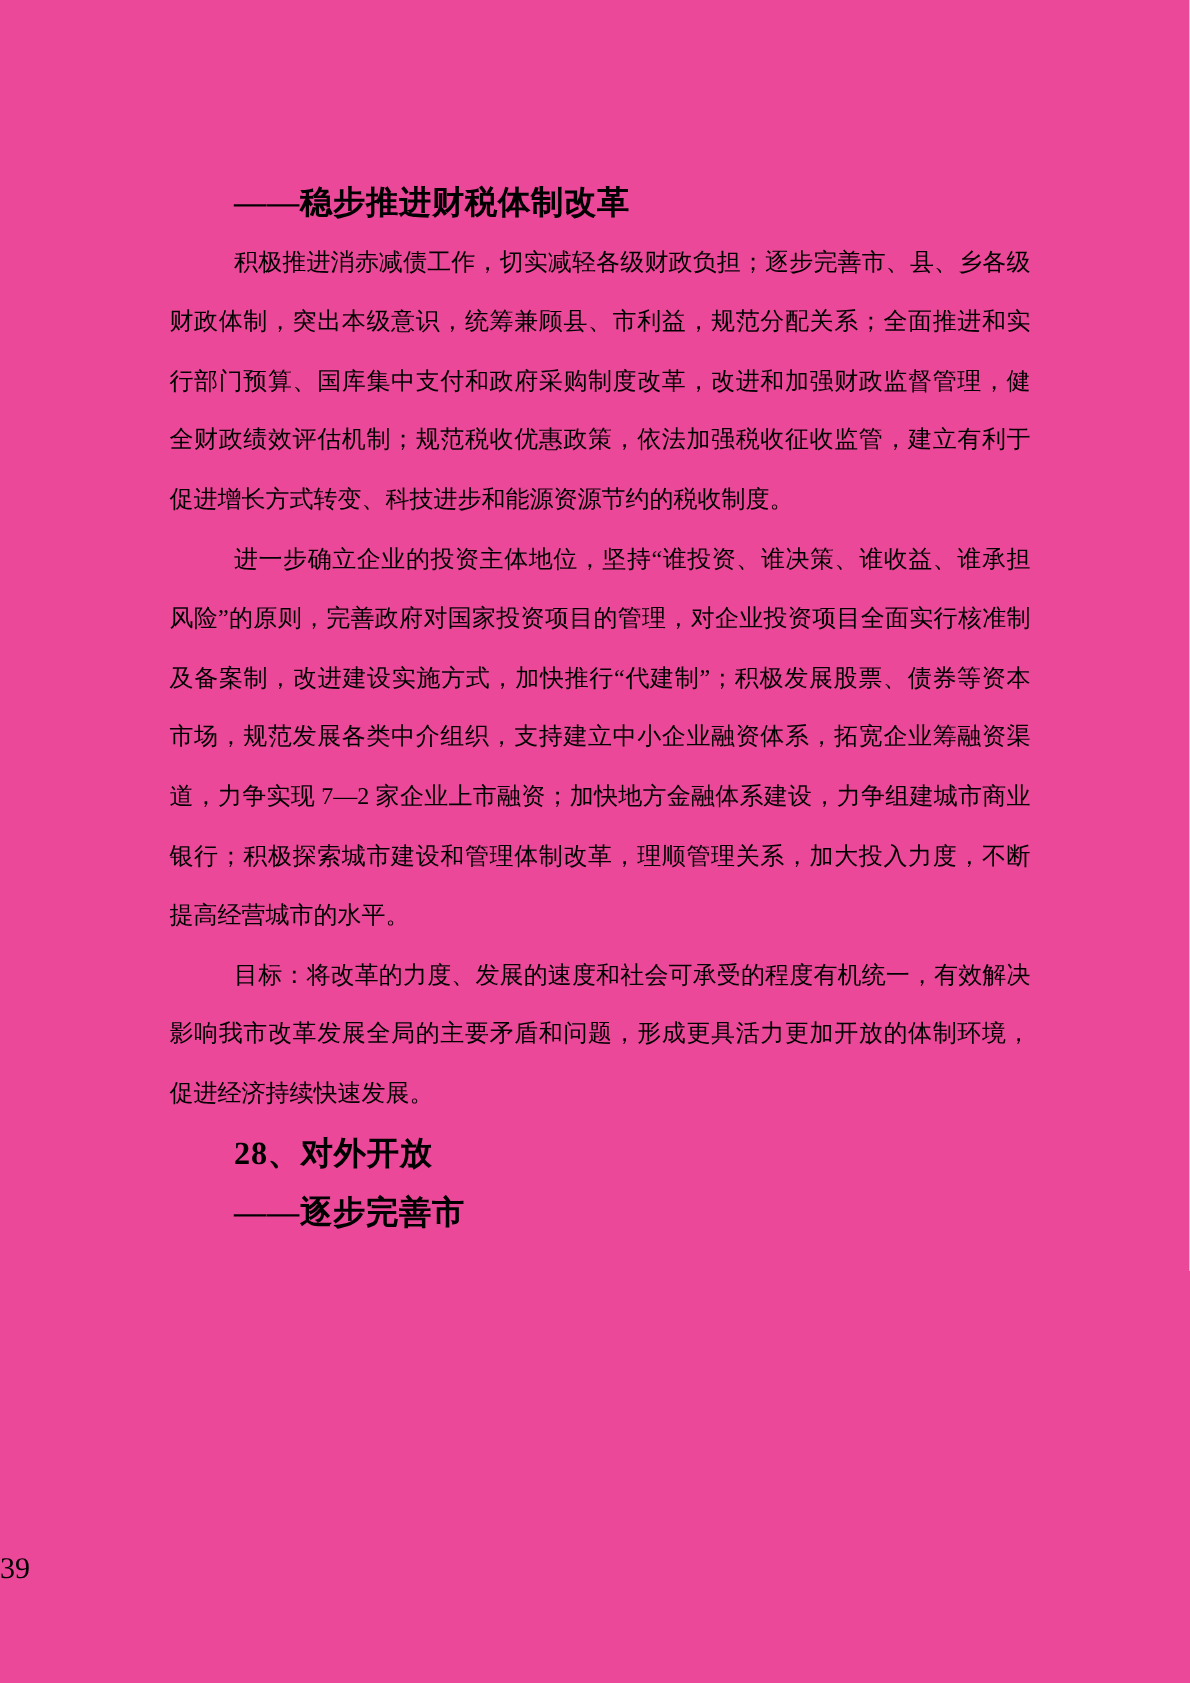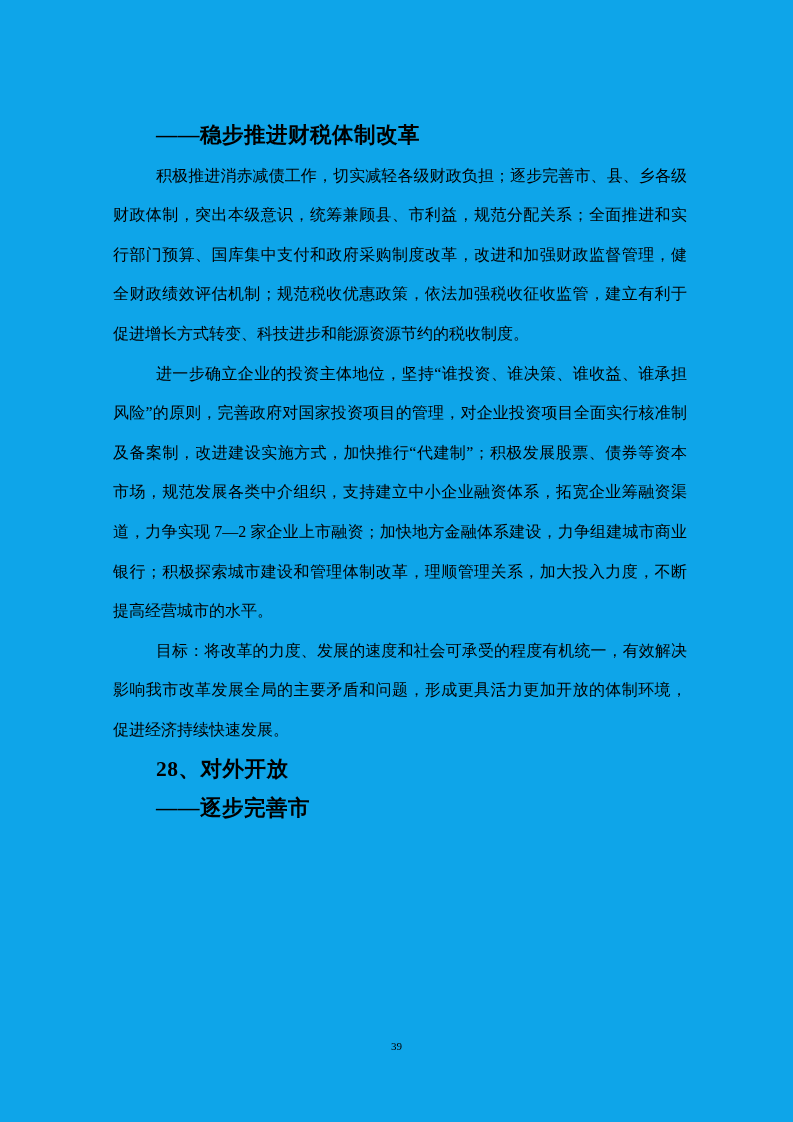--- a/index.html
+++ b/index.html
@@ -4,21 +4,21 @@
 <style>
   html, body {
     margin: 0;
     padding: 0;
     background: #ffffff;
   }
   .page {
     position: relative;
     width: 793px;
     height: 1122px;
-    background: #0ea5e9;
+    background: #ec4899;
     overflow: hidden;
     font-family: "Liberation Serif", "DejaVu Serif", serif;
     color: #000000;
   }
   .text-block {
     position: absolute;
     left: 113px;
     top: 116px;
     width: 574px;
     font-size: 21px;
@@ -39,22 +39,22 @@
     font-weight: 700;
     font-size: 21.5px;
     text-align: left;
     letter-spacing: 0.5px;
   }
   .page-number {
     position: absolute;
     top: 1037px;
     left: 0;
     width: 100%;
-    text-align: center;
-    font-size: 11px;
+    text-align: left;
+    font-size: 20px;
     line-height: 18px;
     color: #000000;
   }
 </style>
 </head>
 <body>
 
 <div class="page">
   <div class="text-block">
     <h3 class="doc-subheading">——稳步推进财税体制改革</h3>

